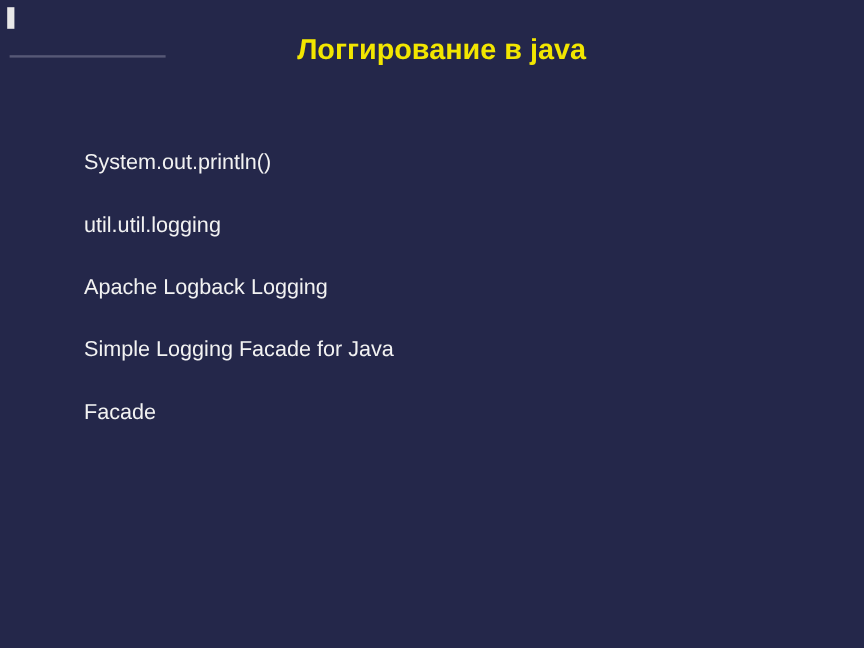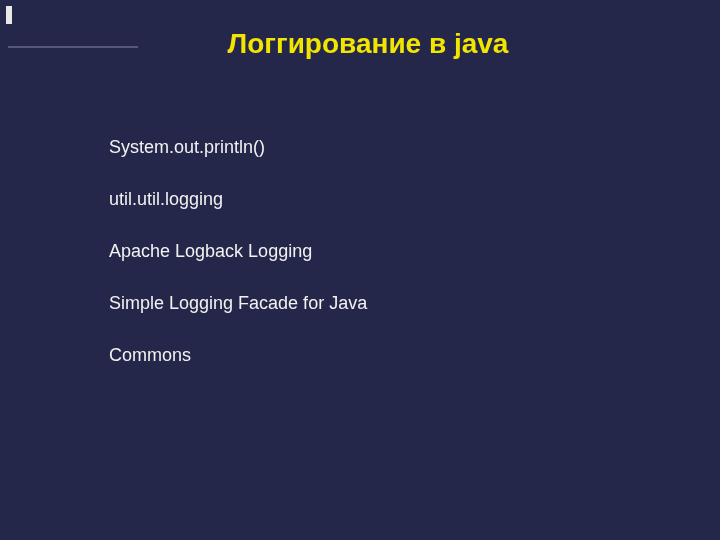--- a/index.html
+++ b/index.html
@@ -31,28 +31,27 @@
     height: 2px;
     background: rgba(180,180,200,0.35);
   }
   .slide-title {
     position: absolute;
     top: 28px;
     left: 16px;
     right: 0;
     text-align: center;
     color: #f2e600;
-    font-size: 28px;
+    font-size: 24px;
     font-weight: bold;
   }
   .content {
     position: absolute;
-    top: 136px;
+    top: 124px;
     left: 70px;
-    margin-left: 39px;
   }
   .item {
     font-size: 18px;
     line-height: 22px;
     margin-bottom: 30px;
     color: #f2f2f2;
   }
 </style>
 </head>
 <body>
@@ -60,14 +59,14 @@
 <div class="corner-mark"></div>
 <div class="hr-line"></div>
 
 <div class="slide-title">Логгирование в java</div>
 
 <div class="content">
   <div class="item">System.out.println()</div>
   <div class="item">util.util.logging</div>
   <div class="item">Apache Logback Logging</div>
   <div class="item">Simple Logging Facade for Java</div>
-  <div class="item">Commons</div>
+  <div class="item">Facade</div>
 </div>
 
 </body></html>

